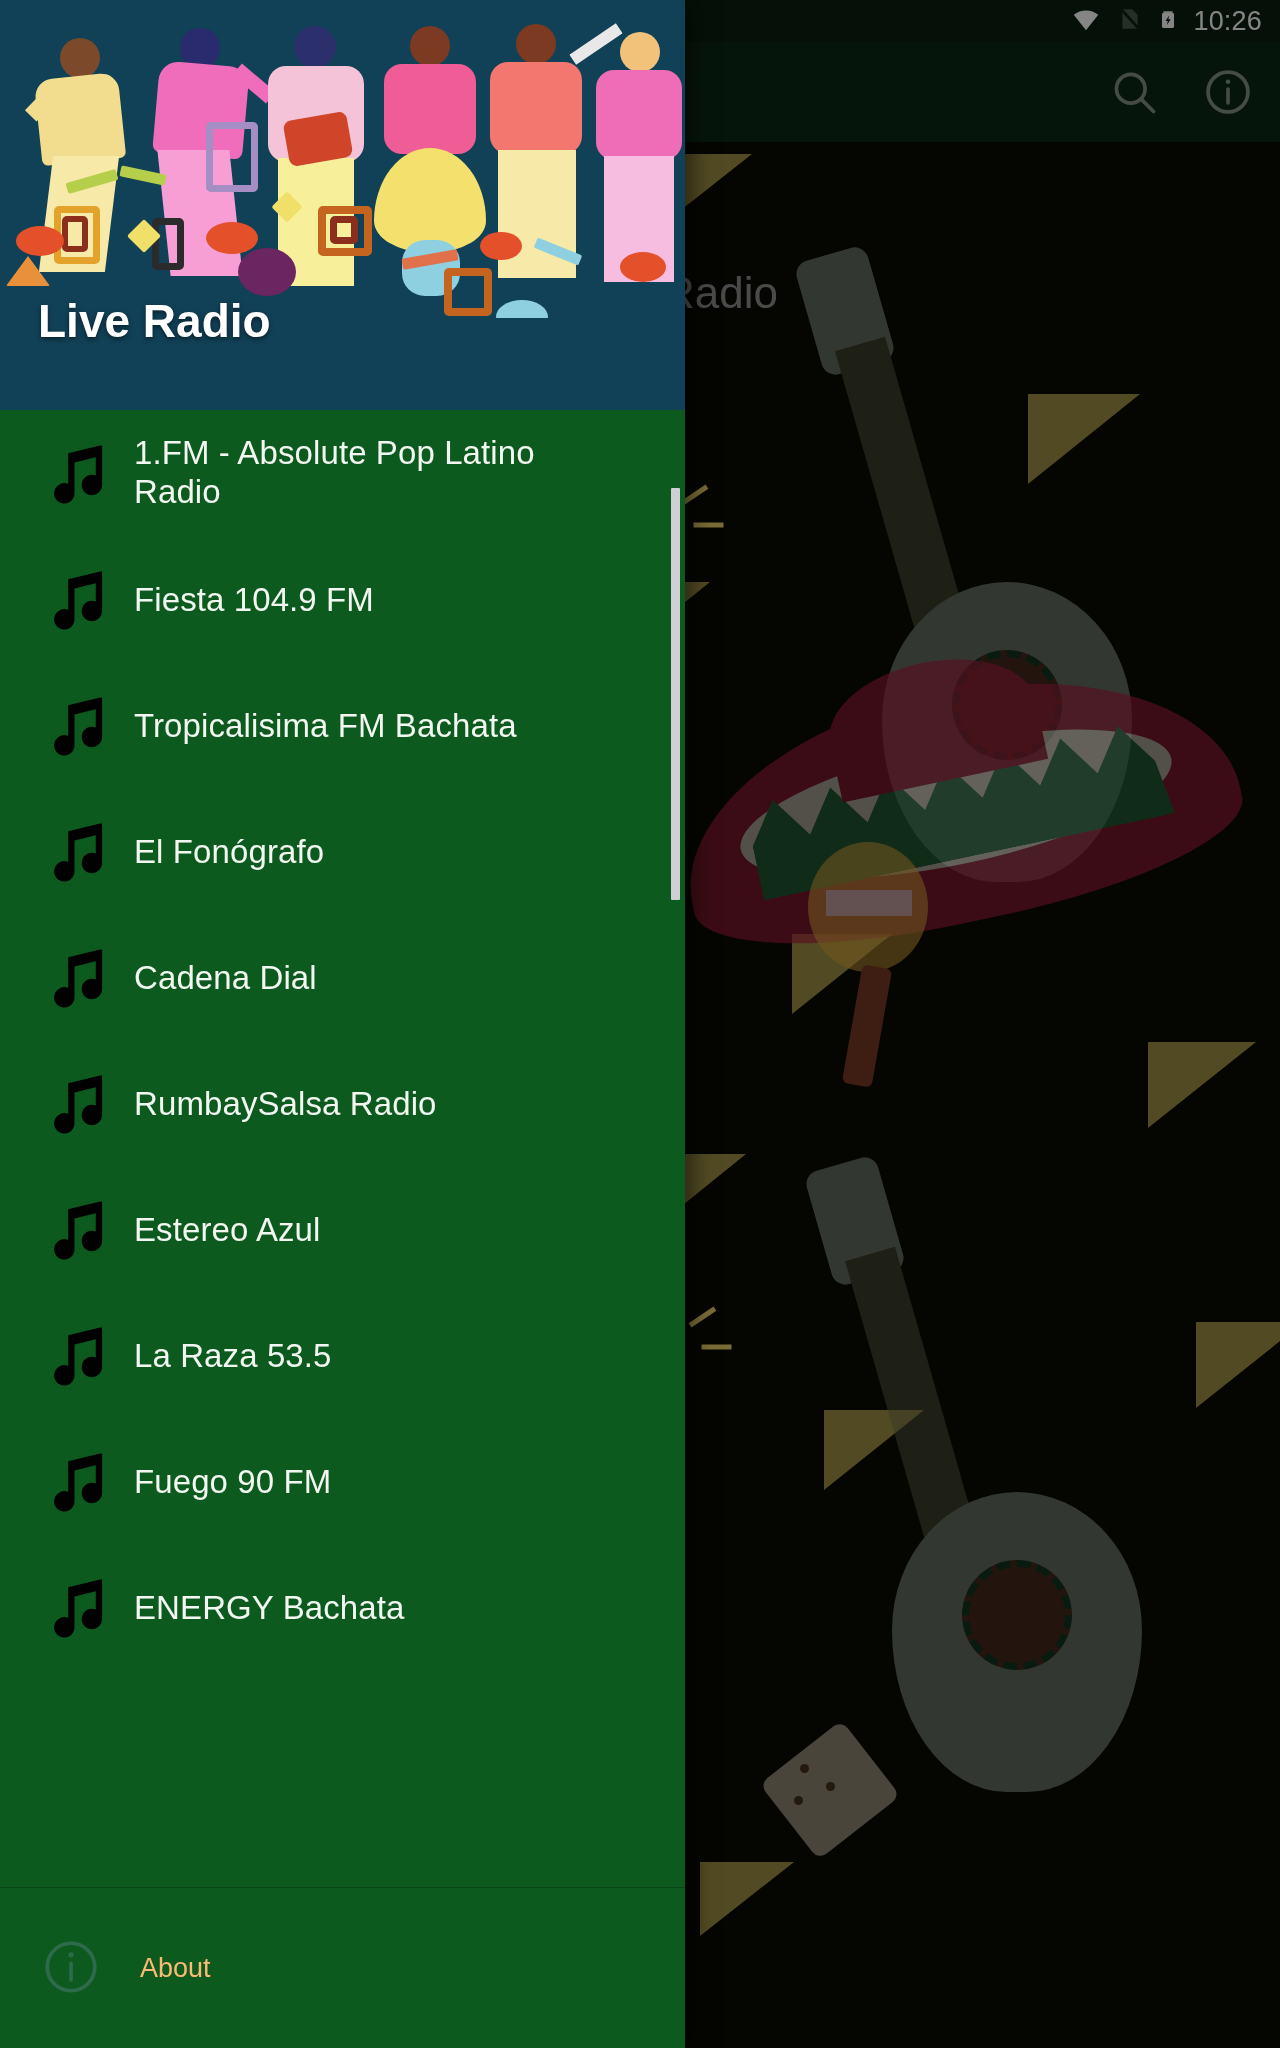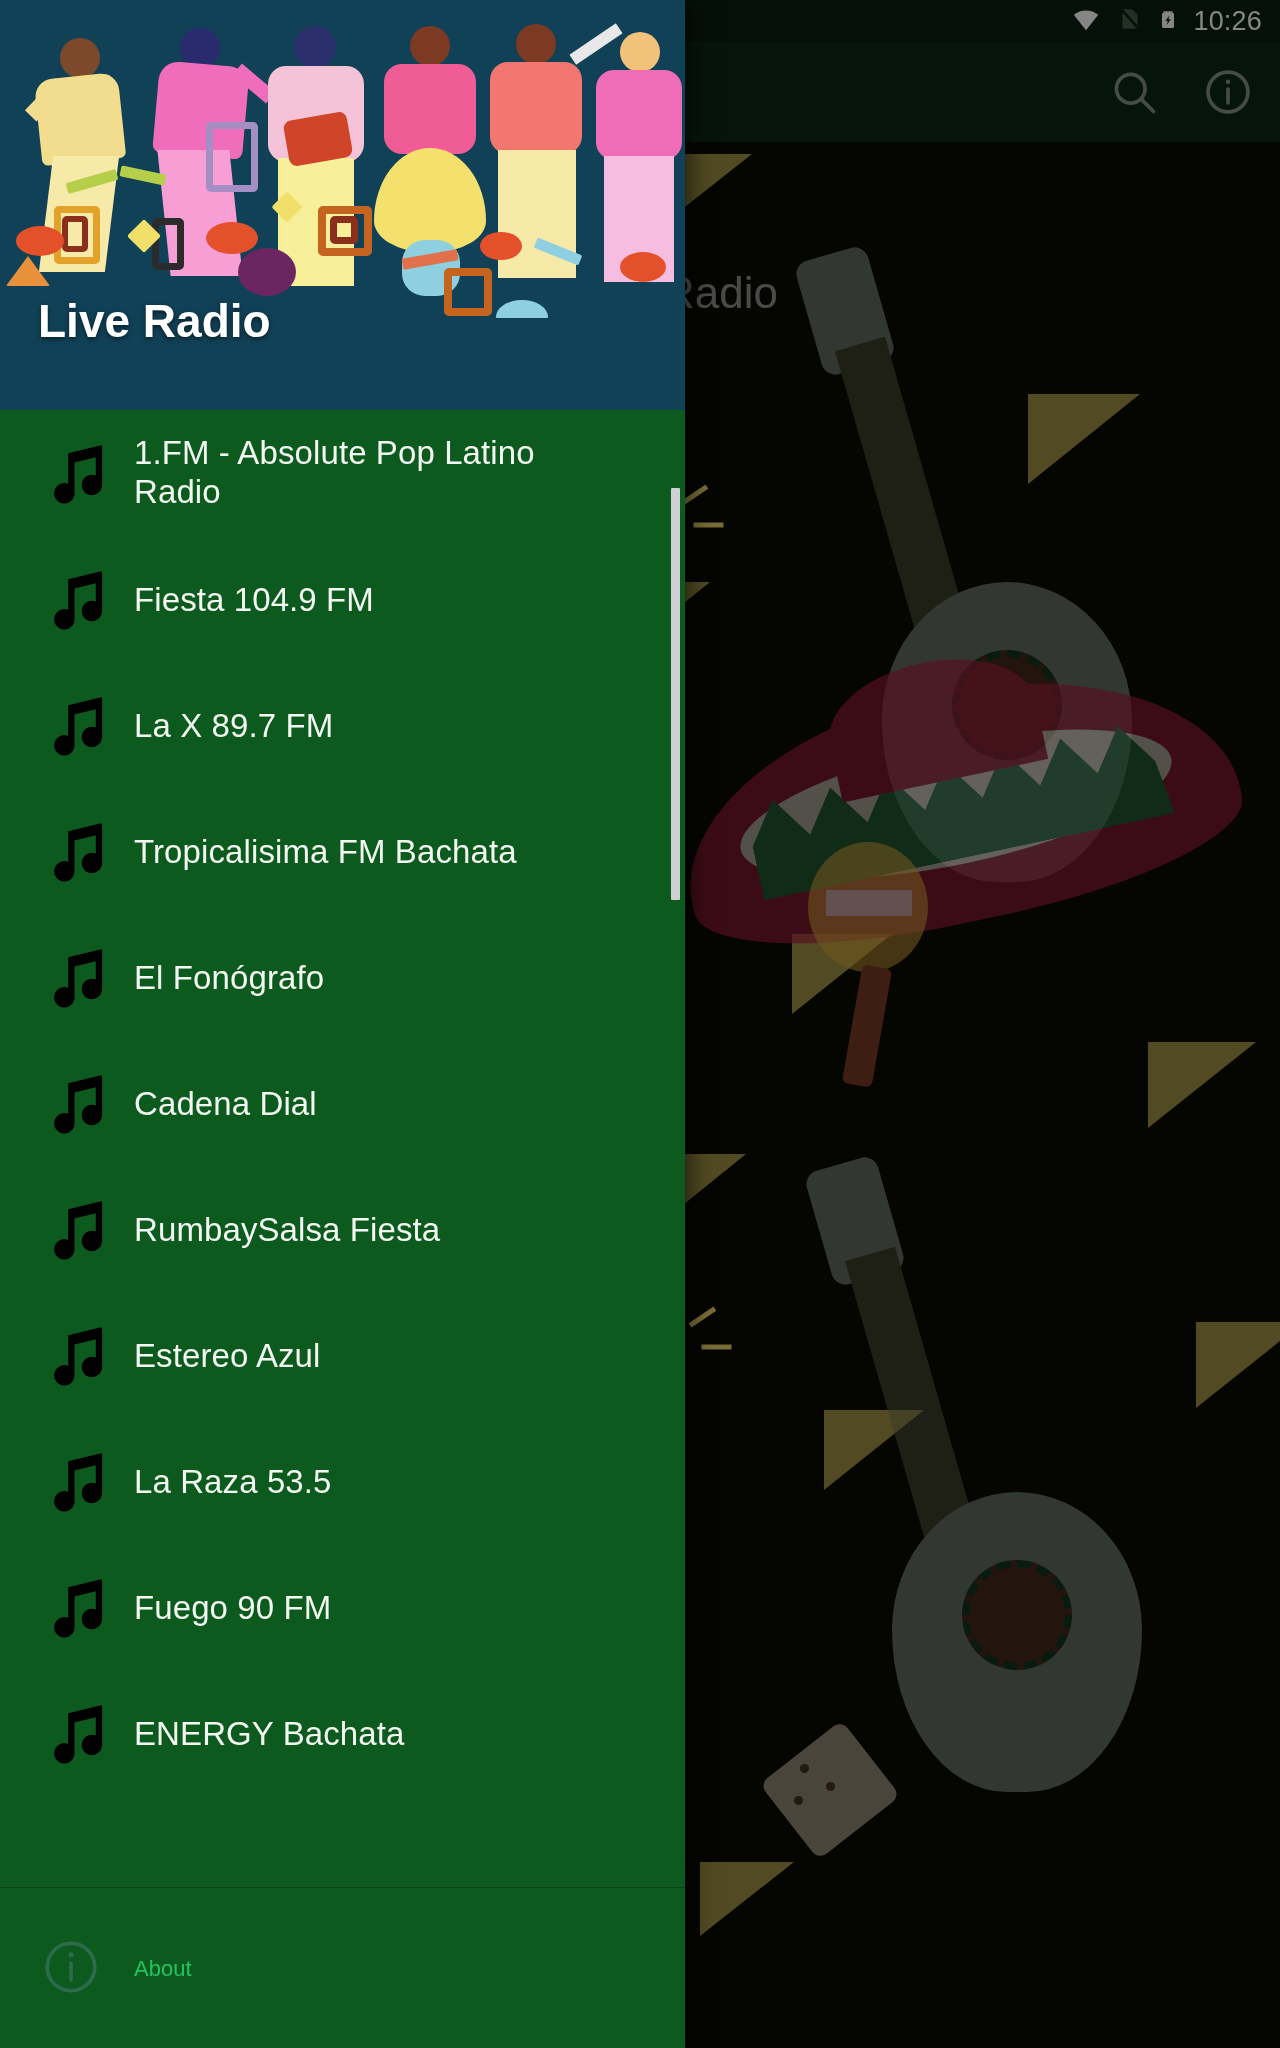--- a/index.html
+++ b/index.html
@@ -124,21 +124,21 @@
   }
 
   .drawer-footer{
     position:absolute; left:0; bottom:0; width:685px; height:161px;
     border-top:1px solid #0a4417; background:#0d5a1e;
   }
   .footer-item{
     display:flex; align-items:center; height:161px; padding-left:40px;
   }
   .footer-item .ficon{ width:72px; flex:0 0 72px; opacity:.30; }
-  .footer-item .label{ margin-left:22px; color:#22c55e; font-size:22px; }
+  .footer-item .label{ margin-left:28px; color:#fdba74; font-size:27px; }
 </style>
 </head>
 <body>
 
 <div id="screen">
 
   <div class="bg-root">
 
     <div class="wall">
 
@@ -337,28 +337,20 @@
 
       <div class="nav-item">
         <span class="note">
           <svg viewBox="0 0 24 24" width="72" height="72">
               <path d="M20 3.5 L9.4 6.1 v10.2 a3.4 3.4 0 1 0 2.1 3.1 V9.2 l7.1-1.75 v6.05 a3.4 3.4 0 1 0 2.1 3.1 V3.5z" fill="#000000"></path>
             </svg>
         </span>
         <span class="label">Fiesta 104.9 FM</span>
       </div>
 
-      <div class="nav-item">
-        <span class="note">
-          <svg viewBox="0 0 24 24" width="72" height="72">
-              <path d="M20 3.5 L9.4 6.1 v10.2 a3.4 3.4 0 1 0 2.1 3.1 V9.2 l7.1-1.75 v6.05 a3.4 3.4 0 1 0 2.1 3.1 V3.5z" fill="#000000"></path>
-            </svg>
-        </span>
-        <span class="label">La X 89.7 FM</span>
-      </div>
 
       <div class="nav-item">
         <span class="note">
           <svg viewBox="0 0 24 24" width="72" height="72">
               <path d="M20 3.5 L9.4 6.1 v10.2 a3.4 3.4 0 1 0 2.1 3.1 V9.2 l7.1-1.75 v6.05 a3.4 3.4 0 1 0 2.1 3.1 V3.5z" fill="#000000"></path>
             </svg>
         </span>
         <span class="label">Tropicalisima FM Bachata</span>
       </div>
 
@@ -380,21 +372,21 @@
         </span>
         <span class="label">Cadena Dial</span>
       </div>
 
       <div class="nav-item">
         <span class="note">
           <svg viewBox="0 0 24 24" width="72" height="72">
               <path d="M20 3.5 L9.4 6.1 v10.2 a3.4 3.4 0 1 0 2.1 3.1 V9.2 l7.1-1.75 v6.05 a3.4 3.4 0 1 0 2.1 3.1 V3.5z" fill="#000000"></path>
             </svg>
         </span>
-        <span class="label">RumbaySalsa Fiesta</span>
+        <span class="label">RumbaySalsa Radio</span>
       </div>
 
       <div class="nav-item">
         <span class="note">
           <svg viewBox="0 0 24 24" width="72" height="72">
               <path d="M20 3.5 L9.4 6.1 v10.2 a3.4 3.4 0 1 0 2.1 3.1 V9.2 l7.1-1.75 v6.05 a3.4 3.4 0 1 0 2.1 3.1 V3.5z" fill="#000000"></path>
             </svg>
         </span>
         <span class="label">Estereo Azul</span>
       </div>

